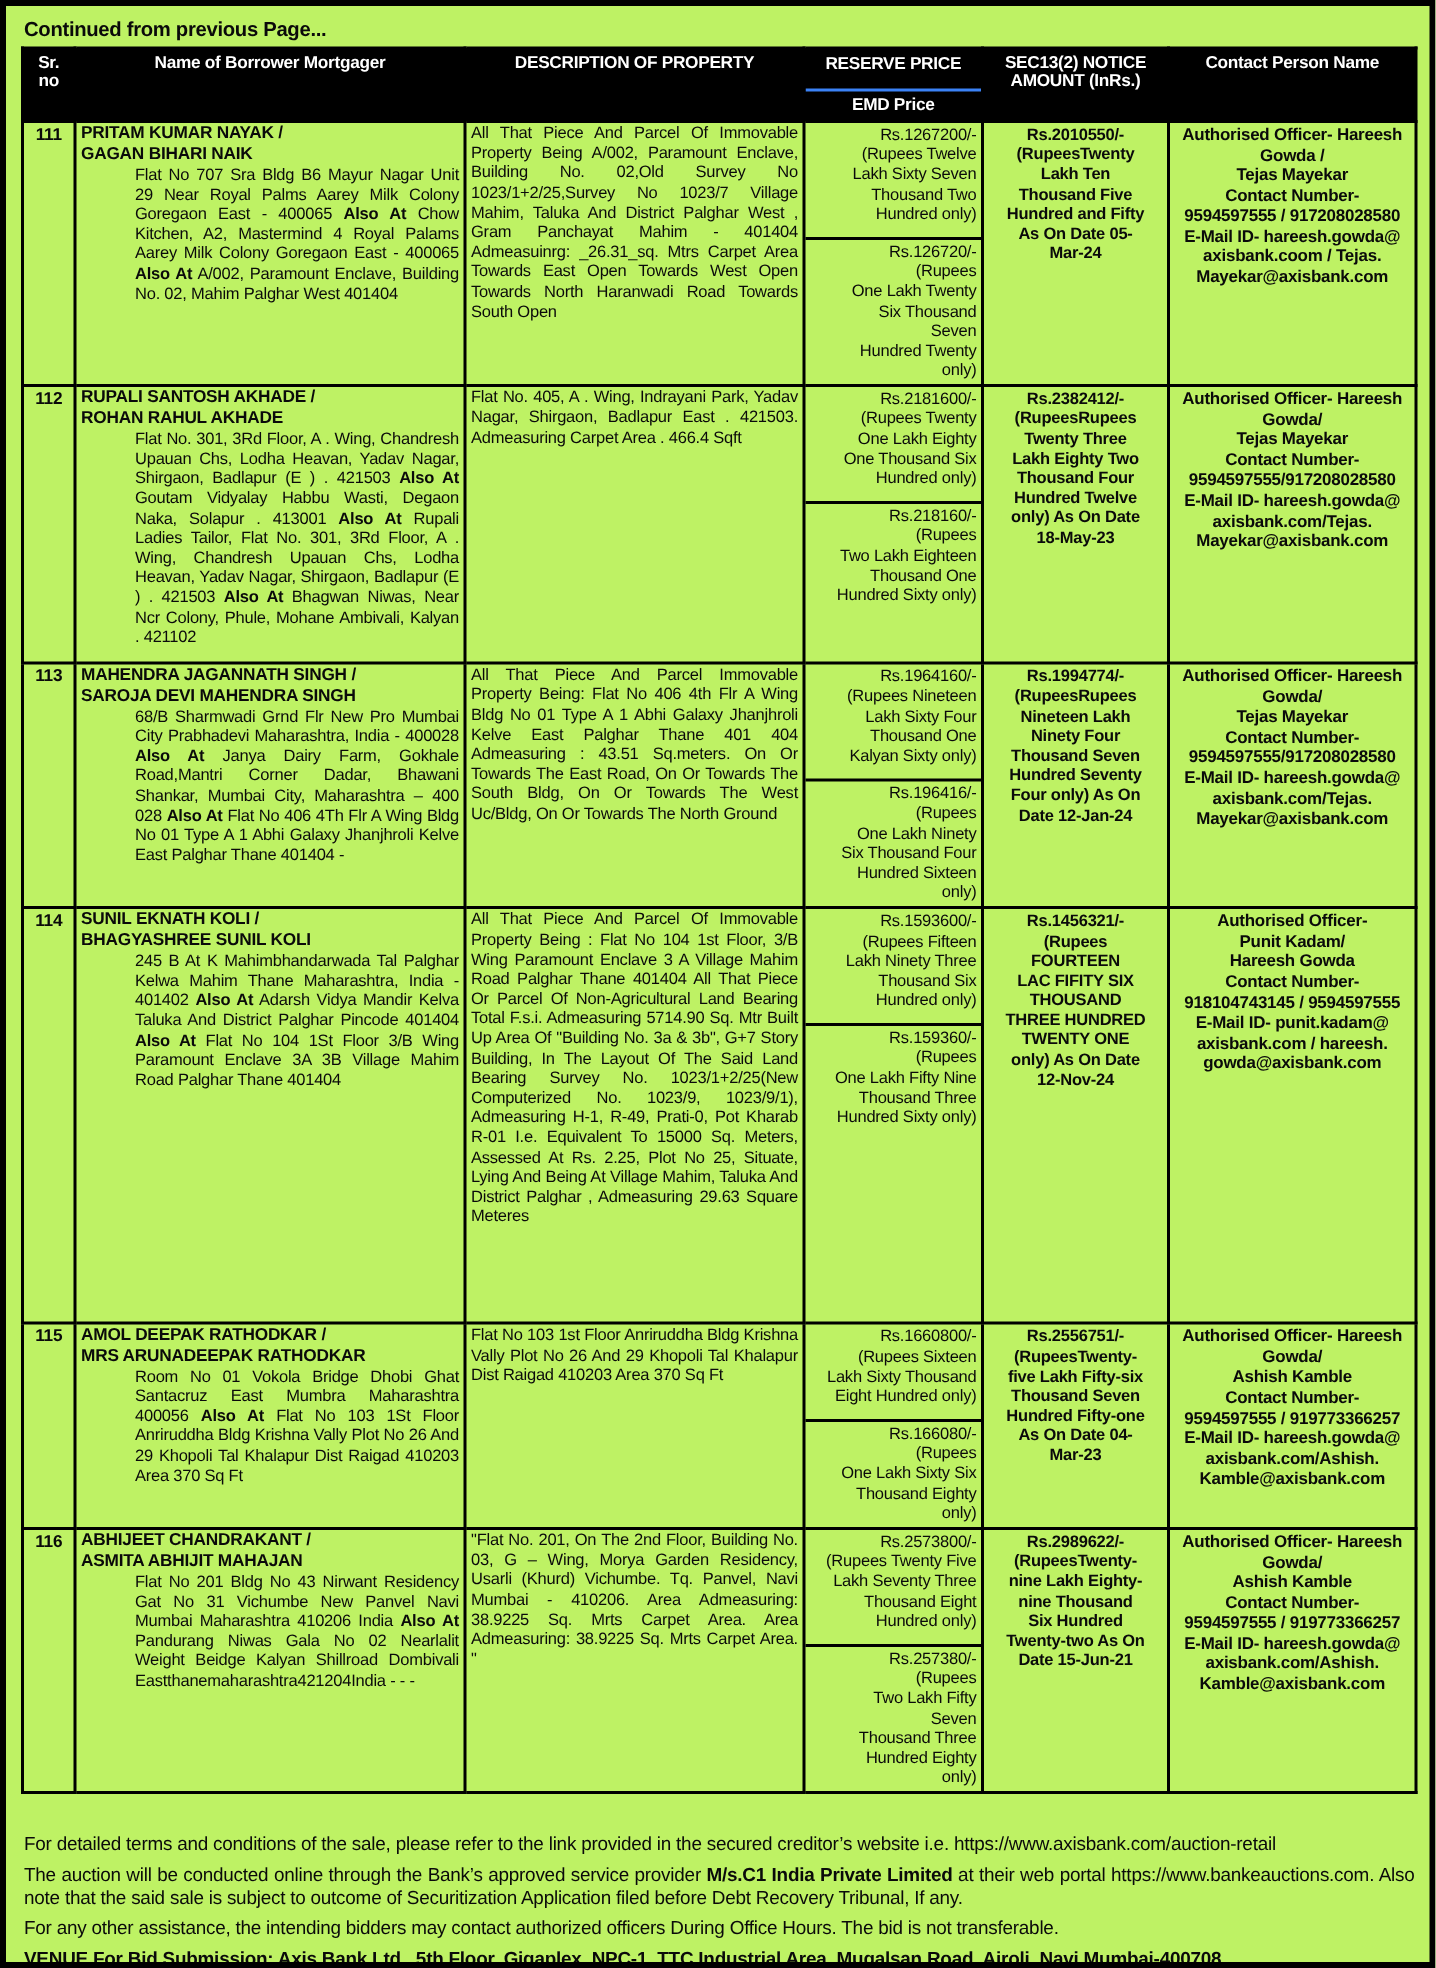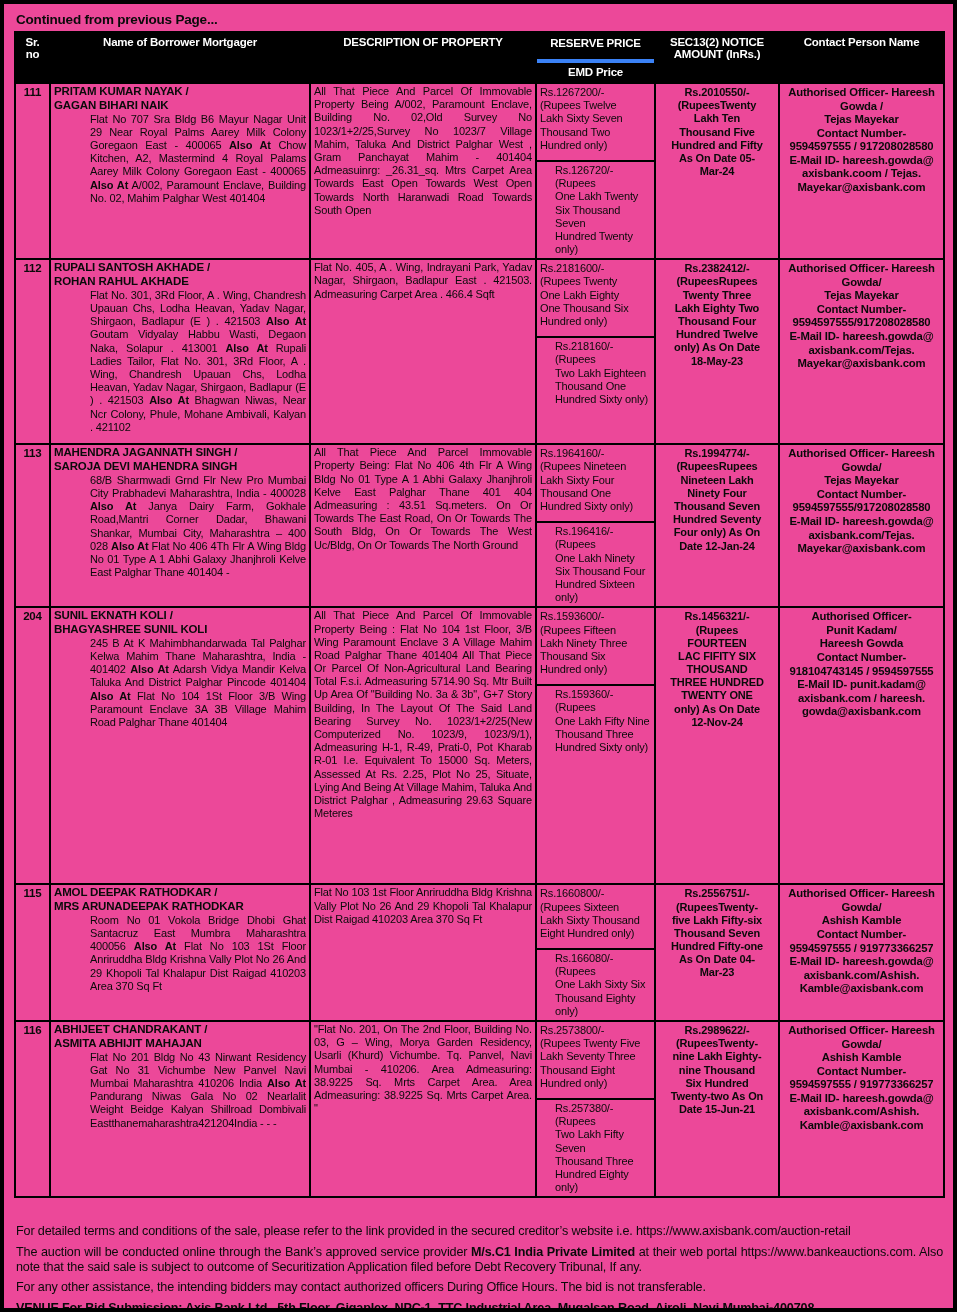--- a/index.html
+++ b/index.html
@@ -1,39 +1,39 @@
 <!DOCTYPE html>
 <html><head>
 <meta charset="utf-8">
 <style>
   html,body { margin:0; padding:0; background:#e8e8e8; }
   .page {
     width:957px; height:1312px; box-sizing:border-box;
-    margin:0 auto; background:#ec4899; color:#0a0a0a;
+    margin:0 auto; background:#bef264; color:#0a0a0a;
     border:4px solid #000; padding:6px 10px 6px 10px;
     font-family:"Liberation Sans", sans-serif; overflow:hidden;
   }
   .continued { font-weight:bold; font-size:13.5px; letter-spacing:-0.2px; margin:2px 0 4px 2px; }
   table.main { border-collapse:collapse; width:929px; table-layout:fixed; }
   table.main th, table.main td { border:2px solid #000; vertical-align:top; }
   thead th {
     background:#000; color:#fff; font-size:11.5px; font-weight:bold;
     padding:3px 2px; text-align:center; letter-spacing:-0.2px;
   }
   .th-pre { white-space:pre-line; }
   .th-price { padding:0 !important; }
-  .rp-label { padding:4px 2px 10px 2px; border-bottom:4px solid #3b82f6; }
+  .rp-label { padding:4px 2px 10px 2px; border-bottom:2px solid #3b82f6; }
   .emd-label { padding:3px 2px 4px 2px; }
   tbody td { font-size:11px; line-height:1.2; padding:1px 3px 2px 3px; letter-spacing:-0.15px; }
   .c-sr { text-align:center; font-weight:bold; font-size:11.5px; padding-top:2px; }
   .bname { font-weight:bold; white-space:pre-line; font-size:11.5px; }
   .baddr { text-align:justify;margin-left:36px; }
   .seg-bold { font-weight:bold; }
   .c-desc { text-align:justify; }
-  .c-price { padding:0 !important; text-align:left; }
+  .c-price { padding:0 !important; text-align:right; }
   .reserve { border-bottom:2px solid #000; padding:2px 3px 8px 3px; white-space:pre-line; }
   .emd { padding:2px 3px 2px 18px; white-space:pre-line; }
   .c-sec { text-align:center; font-weight:bold; white-space:pre-line; padding-top:2px; }
   .c-contact { text-align:center; font-weight:bold; white-space:pre-line; font-size:11.3px; padding-top:2px; }
   .notes { margin-top:26px; font-size:12.6px; letter-spacing:-0.15px; }
   .note { margin:0 0 5px 2px; text-align:justify; line-height:1.22; }
   .note-bold { font-weight:bold; }
   .sig-block { display:flex; justify-content:space-between; font-weight:bold; font-size:12.6px; margin:0 2px; }
   .sig-left div, .sig-right div { line-height:1.55; }
   .sig-right { text-align:right; }
@@ -148,21 +148,21 @@
           <div class="bname">MAHENDRA JAGANNATH SINGH /
 SAROJA DEVI MAHENDRA SINGH</div>
           <div class="baddr"><span> 68/B Sharmwadi Grnd Flr New Pro Mumbai City Prabhadevi Maharashtra, India - 400028 </span><span class="seg-bold">Also At</span><span> Janya Dairy Farm, Gokhale Road,Mantri Corner Dadar, Bhawani Shankar, Mumbai City, Maharashtra  – 400 028 </span><span class="seg-bold">Also At</span><span> Flat No 406 4Th Flr A Wing Bldg No 01 Type A 1 Abhi Galaxy Jhanjhroli Kelve East Palghar Thane 401404   -</span></div>
         </td>
         <td class="c-desc">All That Piece And Parcel Immovable Property Being: Flat No 406 4th Flr A Wing Bldg No 01 Type A 1 Abhi Galaxy Jhanjhroli Kelve East Palghar Thane 401 404 Admeasuring : 43.51 Sq.meters. On Or Towards The  East Road, On Or Towards The South Bldg, On Or Towards The West Uc/Bldg, On Or Towards The  North Ground</td>
         <td class="c-price">
           <div class="reserve">Rs.1964160/-
 (Rupees Nineteen
 Lakh Sixty Four
 Thousand One
-Hundred Sixty  only)</div>
+Kalyan Sixty  only)</div>
           <div class="emd">Rs.196416/-(Rupees
 One Lakh Ninety
 Six Thousand Four
 Hundred Sixteen
 only)</div>
         </td>
         <td class="c-sec">Rs.1994774/-
 (RupeesRupees
 Nineteen Lakh
 Ninety Four
@@ -173,21 +173,21 @@
         <td class="c-contact">Authorised Officer- Hareesh
 Gowda/
 Tejas Mayekar
 Contact Number-
 9594597555/917208028580
 E-Mail ID- hareesh.gowda@
 axisbank.com/Tejas.
 Mayekar@axisbank.com</td>
       </tr>
       <tr style="height:277px">
-        <td class="c-sr">204</td>
+        <td class="c-sr">114</td>
         <td>
           <div class="bname">SUNIL EKNATH KOLI /
 BHAGYASHREE SUNIL KOLI</div>
           <div class="baddr"><span>245 B At K Mahimbhandarwada Tal Palghar Kelwa Mahim Thane Maharashtra, India - 401402 </span><span class="seg-bold">Also At</span><span> Adarsh Vidya Mandir Kelva Taluka And District Palghar Pincode 401404 </span><span class="seg-bold">Also At</span><span> Flat No 104 1St Floor 3/B Wing Paramount Enclave 3A 3B Village Mahim Road Palghar Thane 401404</span></div>
         </td>
         <td class="c-desc">All That Piece And Parcel Of Immovable Property Being : Flat No 104 1st Floor, 3/B Wing Paramount Enclave 3 A Village Mahim Road Palghar Thane 401404  All That Piece Or Parcel Of Non-Agricultural Land Bearing Total F.s.i. Admeasuring 5714.90 Sq. Mtr Built Up Area Of "Building No. 3a &amp; 3b", G+7 Story Building, In The Layout Of The Said Land Bearing Survey No.  1023/1+2/25(New Computerized No. 1023/9, 1023/9/1), Admeasuring H-1, R-49, Prati-0, Pot Kharab R-01 I.e. Equivalent To 15000 Sq. Meters, Assessed At Rs. 2.25,   Plot No 25, Situate, Lying And Being At Village Mahim, Taluka And District Palghar , Admeasuring 29.63 Square Meteres</td>
         <td class="c-price">
           <div class="reserve">Rs.1593600/-
 (Rupees Fifteen
 Lakh Ninety Three

